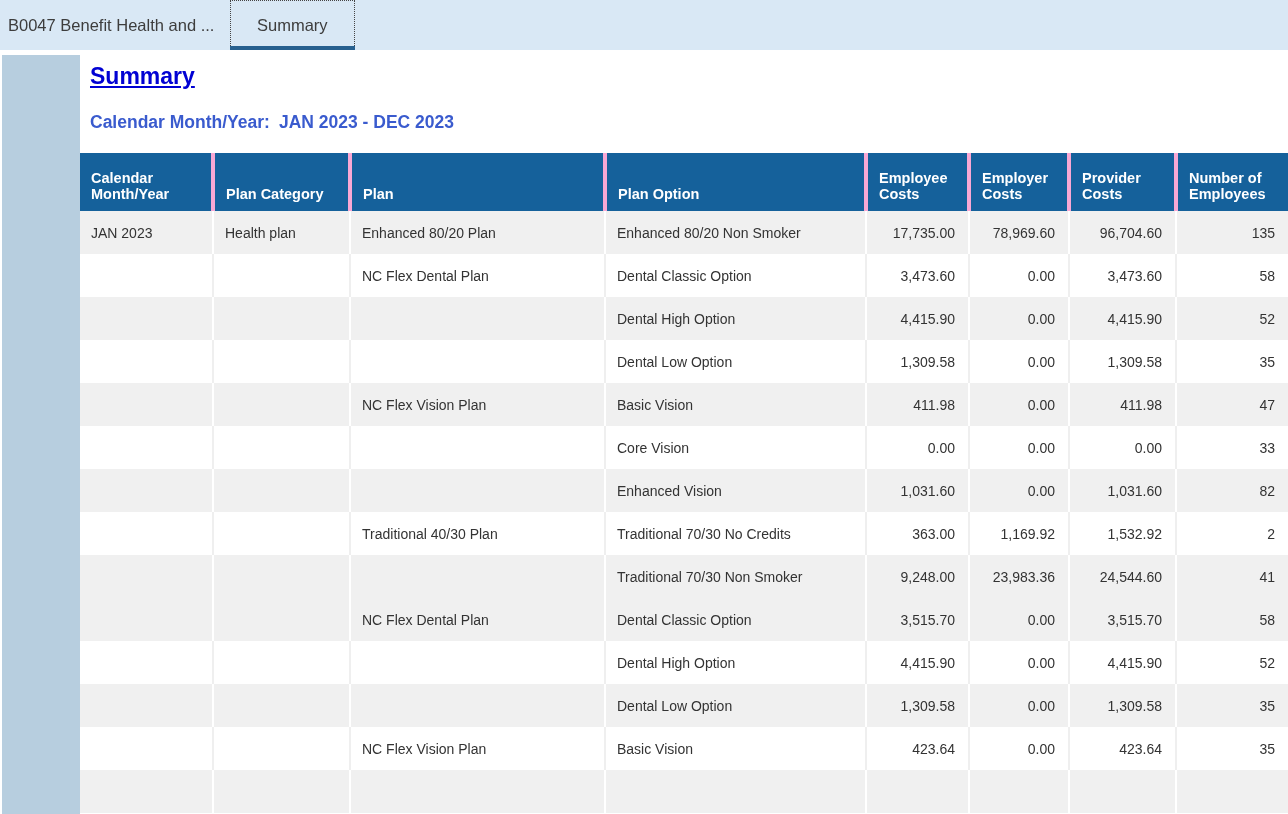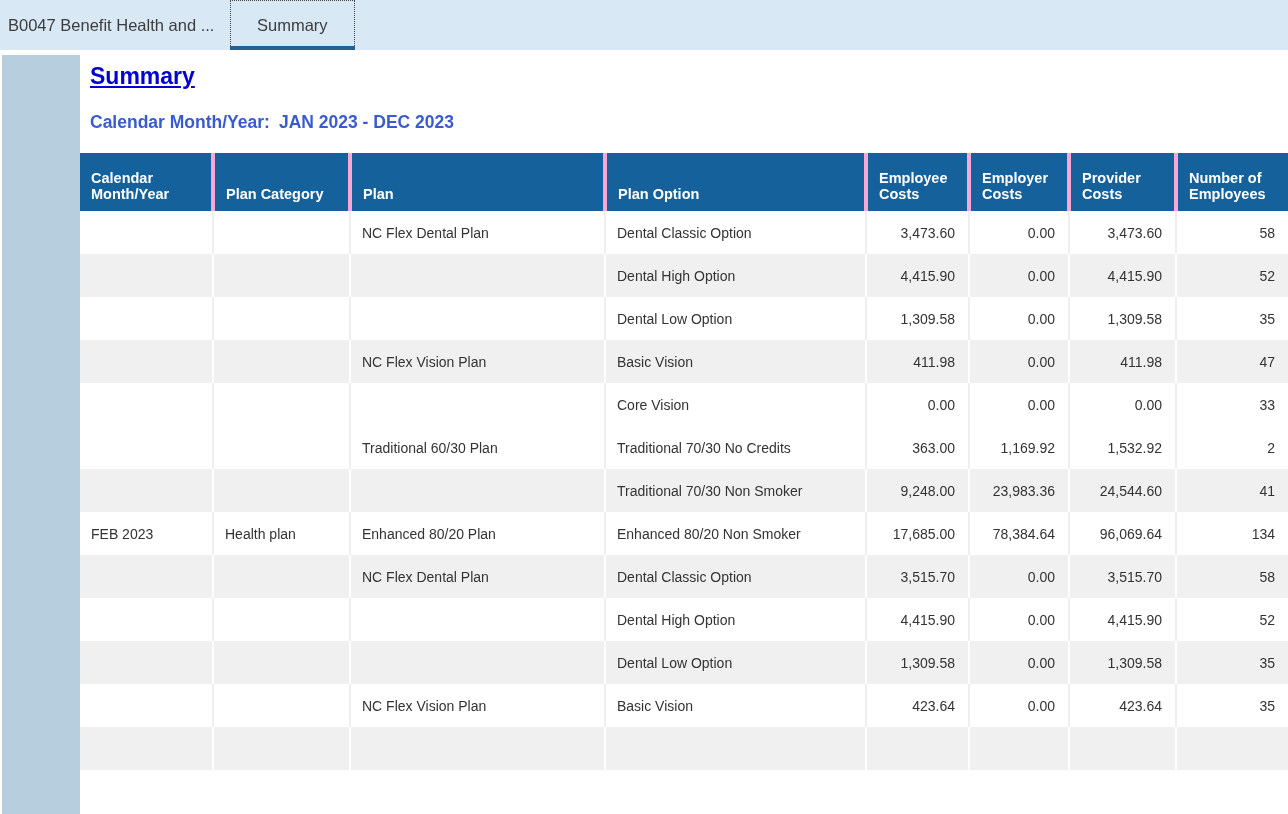--- a/index.html
+++ b/index.html
@@ -147,20 +147,30 @@
           <th>Plan Category</th>
           <th>Plan</th>
           <th>Plan Option</th>
           <th>Employee Costs</th>
           <th>Employer Costs</th>
           <th>Provider Costs</th>
           <th>Number of Employees</th>
         </tr>
     </thead>
     <tbody id="table-body">
+        <tr class="gray">
+          <td>JAN 2023</td>
+          <td>Health plan</td>
+          <td>Enhanced 80/20 Plan</td>
+          <td>Enhanced 80/20 Non Smoker</td>
+          <td class="num">17,735.00</td>
+          <td class="num">78,969.60</td>
+          <td class="num">96,704.60</td>
+          <td class="num">135</td>
+        </tr>
         <tr class="white">
           <td></td>
           <td></td>
           <td>NC Flex Dental Plan</td>
           <td>Dental Classic Option</td>
           <td class="num">3,473.60</td>
           <td class="num">0.00</td>
           <td class="num">3,473.60</td>
           <td class="num">58</td>
         </tr>
@@ -197,50 +207,50 @@
         <tr class="white">
           <td></td>
           <td></td>
           <td></td>
           <td>Core Vision</td>
           <td class="num">0.00</td>
           <td class="num">0.00</td>
           <td class="num">0.00</td>
           <td class="num">33</td>
         </tr>
-        <tr class="white">
-          <td></td>
-          <td></td>
-          <td>Traditional 60/30 Plan</td>
+        <tr class="gray">
+          <td></td>
+          <td></td>
+          <td></td>
+          <td>Enhanced Vision</td>
+          <td class="num">1,031.60</td>
+          <td class="num">0.00</td>
+          <td class="num">1,031.60</td>
+          <td class="num">82</td>
+        </tr>
+        <tr class="white">
+          <td></td>
+          <td></td>
+          <td>Traditional 40/30 Plan</td>
           <td>Traditional 70/30 No Credits</td>
           <td class="num">363.00</td>
           <td class="num">1,169.92</td>
           <td class="num">1,532.92</td>
           <td class="num">2</td>
         </tr>
         <tr class="gray">
           <td></td>
           <td></td>
           <td></td>
           <td>Traditional 70/30 Non Smoker</td>
           <td class="num">9,248.00</td>
           <td class="num">23,983.36</td>
           <td class="num">24,544.60</td>
           <td class="num">41</td>
         </tr>
-        <tr class="white">
-          <td>FEB 2023</td>
-          <td>Health plan</td>
-          <td>Enhanced 80/20 Plan</td>
-          <td>Enhanced 80/20 Non Smoker</td>
-          <td class="num">17,685.00</td>
-          <td class="num">78,384.64</td>
-          <td class="num">96,069.64</td>
-          <td class="num">134</td>
-        </tr>
         <tr class="gray">
           <td></td>
           <td></td>
           <td>NC Flex Dental Plan</td>
           <td>Dental Classic Option</td>
           <td class="num">3,515.70</td>
           <td class="num">0.00</td>
           <td class="num">3,515.70</td>
           <td class="num">58</td>
         </tr>

